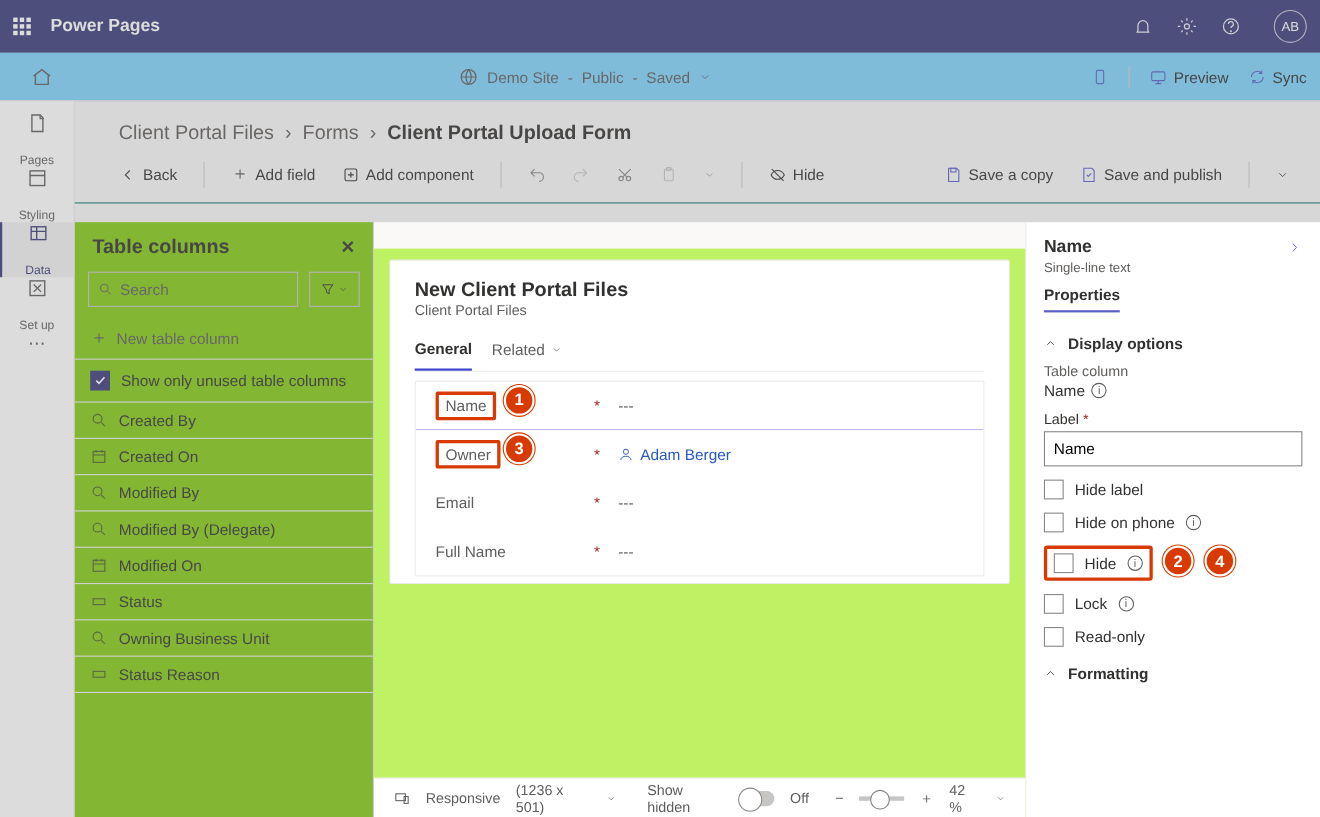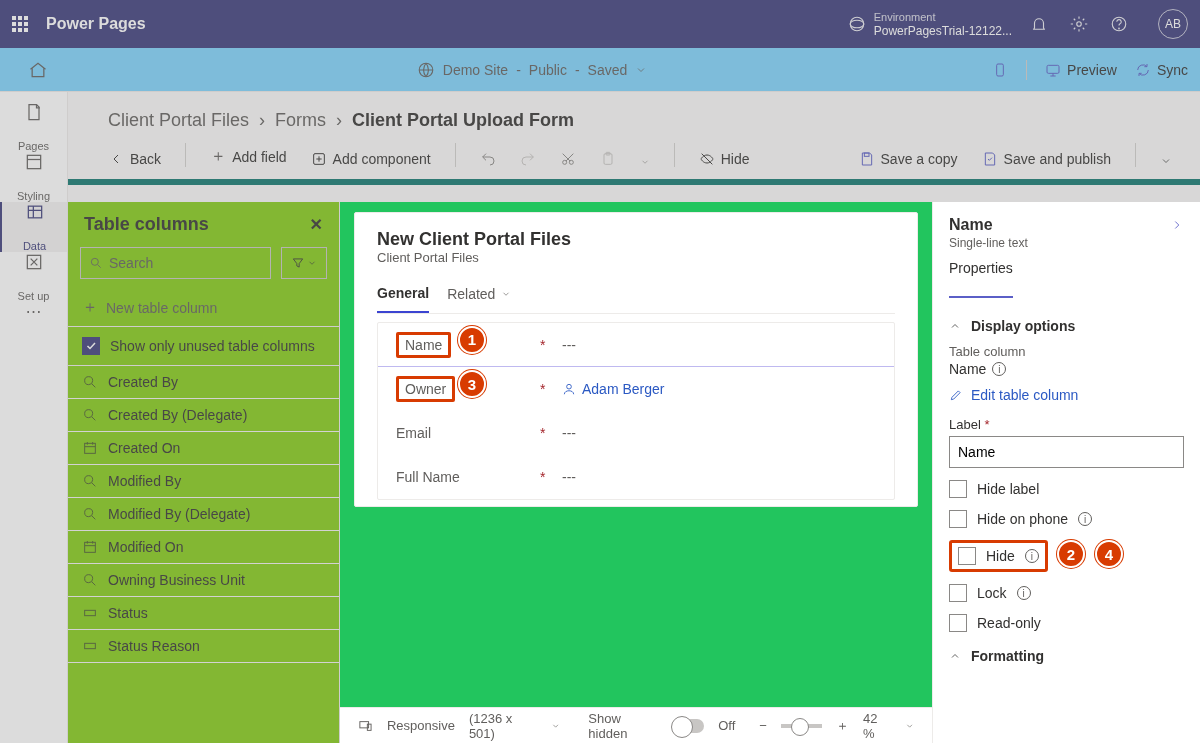--- a/index.html
+++ b/index.html
@@ -32,21 +32,21 @@
   .rail-icon { width: 20px; height: 20px; }
 
   
   .main { position: absolute; left: 68px; top: 92px; right: 0; bottom: 0; }
 
   
   .crumbs { padding: 18px 28px 14px 40px; font-size: 18px; color: #605e5c; display: flex; align-items: center; gap: 10px; }
   .crumbs .current { font-weight: 600; color: #323130; }
 
   
-  .toolbar { padding: 0 28px 12px 40px; display: flex; align-items: flex-end; gap: 24px; color: #323130; border-bottom: 6px solid #0f766e; height: 40px; }
+  .toolbar { padding: 0 28px 12px 40px; display: flex; align-items: center; gap: 24px; color: #323130; border-bottom: 1px solid #0f766e; height: 40px; }
   .tb-item { display: flex; align-items: center; gap: 6px; cursor: pointer; }
   .tb-sep { width: 1px; height: 24px; background: #d2d0ce; }
   .tb-spacer { flex: 1; }
 
   
   .content { position: absolute; left: 0; top: 110px; right: 0; bottom: 0; display: flex; }
 
   
   .colpanel { width: 272px; background: #84cc16; border-right: 1px solid #edebe9; display: flex; flex-direction: column; }
   .colpanel-hdr { display: flex; align-items: center; justify-content: space-between; padding: 12px 16px; font-size: 18px; font-weight: 600; }
@@ -54,21 +54,21 @@
   .search-box { flex: 1; height: 32px; border: 1px solid #c8c6c4; display: flex; align-items: center; padding: 0 8px; color: #605e5c; }
   .filter-box { width: 46px; height: 32px; border: 1px solid #c8c6c4; display: flex; align-items: center; justify-content: center; gap: 2px; }
   .newcol { display: flex; align-items: center; gap: 8px; padding: 8px 14px; color: #605e5c; border-bottom: 1px solid #edebe9; }
   .chkrow { display: flex; align-items: center; gap: 10px; padding: 10px 14px; border-bottom: 1px solid #edebe9; }
   .chk { width: 18px; height: 18px; background: #3b3b7a; display:flex; align-items:center; justify-content:center; }
   .col-list { flex: 1; overflow: auto; }
   .col-item { display: flex; align-items: flex-end; gap: 10px; padding: 8px 14px; color: #323130; border-bottom: 1px solid #f3f2f1; }
   .col-ic { width: 16px; height: 16px; opacity: .7; }
 
   
-  .canvas { flex: 1; background: #22c55e; position: relative; padding: 10px 14px; }
+  .canvas { flex: 1; background: #bef264; position: relative; padding: 10px 14px; margin-top: 24px; }
   .formcard { background: #fff; border: 1px solid #edebe9; border-radius: 2px; padding: 16px 22px 6px; }
   .form-title { font-size: 18px; font-weight: 600; }
   .form-sub { font-size: 13px; color: #605e5c; margin-bottom: 14px; }
   .tabs { display: flex; gap: 18px; border-bottom: 1px solid #edebe9; margin-bottom: 8px; }
   .tab { padding: 6px 0 10px; font-size: 14px; color: #605e5c; cursor: pointer; display:flex; align-items:center; gap:6px; }
   .tab.active { color: #323130; font-weight: 600; border-bottom: 2px solid #3b44d1; }
   .fieldrows { background: #fff; border: 1px solid #edebe9; border-radius: 2px; }
   .fieldrow { display: flex; align-items: center; height: 44px; padding: 0 18px; }
   .fieldlabel { width: 130px; color: #605e5c; position: relative; }
   .req { color: #a4262c; margin: 0 14px; width: 8px; }
@@ -82,21 +82,21 @@
   .toggle { width: 34px; height: 14px; border-radius: 8px; background: #c8c6c4; position: relative; }
   .toggle::after { content: ""; position: absolute; left: -2px; top: -3px; width: 20px; height: 20px; background: #fff; border: 1px solid #8a8886; border-radius: 50%; }
   .slider { width: 44px; height: 4px; background: #c8c6c4; position: relative; }
   .slider::after { content: ""; position: absolute; left: 10px; top: -6px; width: 16px; height: 16px; background: #fff; border: 1px solid #8a8886; border-radius: 50%; }
 
   
   .prop { width: 268px; background: #fff; border-left: 1px solid #edebe9; padding: 14px 16px 0; overflow:auto; }
   .prop-hdr { display: flex; justify-content: space-between; align-items: center; }
   .prop-title { font-size: 16px; font-weight: 600; }
   .prop-sub { font-size: 12px; color: #605e5c; margin-top: 2px; margin-bottom: 10px; }
-  .prop-tab { font-size: 14px; font-weight: 400; color: #323130; border-bottom: 2px solid #5b5fc7; display: inline-block; padding-bottom: 20px; margin-bottom: 12px; }
+  .prop-tab { font-size: 14px; font-weight: 700; color: #323130; border-bottom: 2px solid #5b5fc7; display: inline-block; padding-bottom: 6px; margin-bottom: 12px; }
   .section-hdr { display: flex; align-items: center; gap: 10px; font-weight: 600; margin: 8px 0 10px; }
   .field-static { color: #605e5c; font-size: 13px; }
   .field-name { margin: 2px 0 10px; display:flex; align-items:center; gap:6px; }
   .edit-link { display: flex; align-items: center; gap: 8px; color: #2b59c3; margin-bottom: 14px; cursor:pointer; }
   .lbl { font-size: 13px; margin-bottom: 4px; }
   .txt { width: 100%; height: 32px; border: 1px solid #8a8886; padding: 0 8px; font-size: 14px; }
   .chk-row { display: flex; align-items: center; gap: 10px; margin: 12px 0; }
   .chk-box { width: 18px; height: 18px; border: 1px solid #8a8886; background: #fff; }
   .info-ic { width: 14px; height: 14px; border: 1px solid #605e5c; border-radius: 50%; font-size: 10px; display:flex; align-items:center; justify-content:center; color:#605e5c; }
   .hide-hl { border: 3px solid #d83b01; border-radius: 3px; padding: 4px 6px; display:inline-flex; align-items:center; gap:10px; }
@@ -117,30 +117,20 @@
       <div></div>
       <div></div>
       <div></div>
       <div></div>
       <div></div>
       <div></div>
       <div></div>
     </div>
   <div class="brandname">Power Pages</div>
   <div class="brand-spacer"></div>
-  <div class="env-block">
-    <svg class="brand-icon icon-stroke" viewBox="0 0 24 24">
-        <ellipse cx="12" cy="12" rx="9" ry="5"></ellipse>
-        <ellipse cx="12" cy="12" rx="9" ry="9"></ellipse>
-      </svg>
-    <div class="env-text">
-      <div class="env-label">Environment</div>
-      <div>PowerPagesTrial-12122...</div>
-    </div>
-  </div>
   <div class="brand-icons">
     <svg class="brand-icon icon-stroke" viewBox="0 0 24 24">
         <path d="M6 17V11a6 6 0 0 1 12 0v6l1 2H5z"></path>
       </svg>
     <svg class="brand-icon icon-stroke" viewBox="0 0 24 24">
         <circle cx="12" cy="12" r="3"></circle>
         <path d="M12 2v3M12 19v3M4 12H1M23 12h-3M5 5l2 2M17 17l2 2M19 5l-2 2M7 17l-2 2"></path>
       </svg>
     <svg class="brand-icon icon-stroke" viewBox="0 0 24 24">
         <circle cx="12" cy="12" r="9"></circle>
@@ -342,65 +332,58 @@
       <div class="col-list" id="col-list">
           <div class="col-item">
             <svg class="col-ic icon-stroke" viewBox="0 0 24 24">
               <circle cx="10" cy="10" r="6"></circle>
               <path d="M20 20l-5-5"></path>
             </svg>
             <span>Created By</span>
           </div>
           <div class="col-item">
             <svg class="col-ic icon-stroke" viewBox="0 0 24 24">
+              <rect x="4" y="5" width="16" height="15"></rect>
+              <path d="M4 10h16M8 3v4M16 3v4"></path>
+            </svg>
+            <span>Created On</span>
+          </div>
+          <div class="col-item">
+            <svg class="col-ic icon-stroke" viewBox="0 0 24 24">
               <circle cx="10" cy="10" r="6"></circle>
               <path d="M20 20l-5-5"></path>
             </svg>
-            <span>Created By (Delegate)</span>
+            <span>Modified By</span>
+          </div>
+          <div class="col-item">
+            <svg class="col-ic icon-stroke" viewBox="0 0 24 24">
+              <circle cx="10" cy="10" r="6"></circle>
+              <path d="M20 20l-5-5"></path>
+            </svg>
+            <span>Modified By (Delegate)</span>
           </div>
           <div class="col-item">
             <svg class="col-ic icon-stroke" viewBox="0 0 24 24">
               <rect x="4" y="5" width="16" height="15"></rect>
               <path d="M4 10h16M8 3v4M16 3v4"></path>
             </svg>
-            <span>Created On</span>
+            <span>Modified On</span>
+          </div>
+          <div class="col-item">
+            <svg class="col-ic icon-stroke" viewBox="0 0 24 24">
+              <rect x="4" y="8" width="16" height="8"></rect>
+            </svg>
+            <span>Status</span>
           </div>
           <div class="col-item">
             <svg class="col-ic icon-stroke" viewBox="0 0 24 24">
               <circle cx="10" cy="10" r="6"></circle>
               <path d="M20 20l-5-5"></path>
             </svg>
-            <span>Modified By</span>
-          </div>
-          <div class="col-item">
-            <svg class="col-ic icon-stroke" viewBox="0 0 24 24">
-              <circle cx="10" cy="10" r="6"></circle>
-              <path d="M20 20l-5-5"></path>
-            </svg>
-            <span>Modified By (Delegate)</span>
-          </div>
-          <div class="col-item">
-            <svg class="col-ic icon-stroke" viewBox="0 0 24 24">
-              <rect x="4" y="5" width="16" height="15"></rect>
-              <path d="M4 10h16M8 3v4M16 3v4"></path>
-            </svg>
-            <span>Modified On</span>
-          </div>
-          <div class="col-item">
-            <svg class="col-ic icon-stroke" viewBox="0 0 24 24">
-              <circle cx="10" cy="10" r="6"></circle>
-              <path d="M20 20l-5-5"></path>
-            </svg>
             <span>Owning Business Unit</span>
-          </div>
-          <div class="col-item">
-            <svg class="col-ic icon-stroke" viewBox="0 0 24 24">
-              <rect x="4" y="8" width="16" height="8"></rect>
-            </svg>
-            <span>Status</span>
           </div>
           <div class="col-item">
             <svg class="col-ic icon-stroke" viewBox="0 0 24 24">
               <rect x="4" y="8" width="16" height="8"></rect>
             </svg>
             <span>Status Reason</span>
           </div>
         </div>
     </div>
 
@@ -487,26 +470,20 @@
         <svg width="12" height="12" class="icon-stroke" viewBox="0 0 24 24">
             <path d="M6 15l6-6 6 6"></path>
           </svg>
         <span>Display options</span>
       </div>
       <div class="field-static">Table column</div>
       <div class="field-name">
         <span>Name</span>
         <span class="info-ic">i</span>
       </div>
-      <div class="edit-link">
-        <svg width="14" height="14" class="icon-stroke" viewBox="0 0 24 24">
-            <path d="M4 20l4-1 11-11-3-3L5 16z"></path>
-          </svg>
-        <span>Edit table column</span>
-      </div>
 
       <div class="lbl"><span>Label</span> <span style="color:#a4262c">*</span></div>
       <input class="txt" value="Name" style="">
 
       <div class="chk-row">
         <div class="chk-box"></div>
         <span>Hide label</span>
       </div>
       <div class="chk-row">
         <div class="chk-box"></div>

